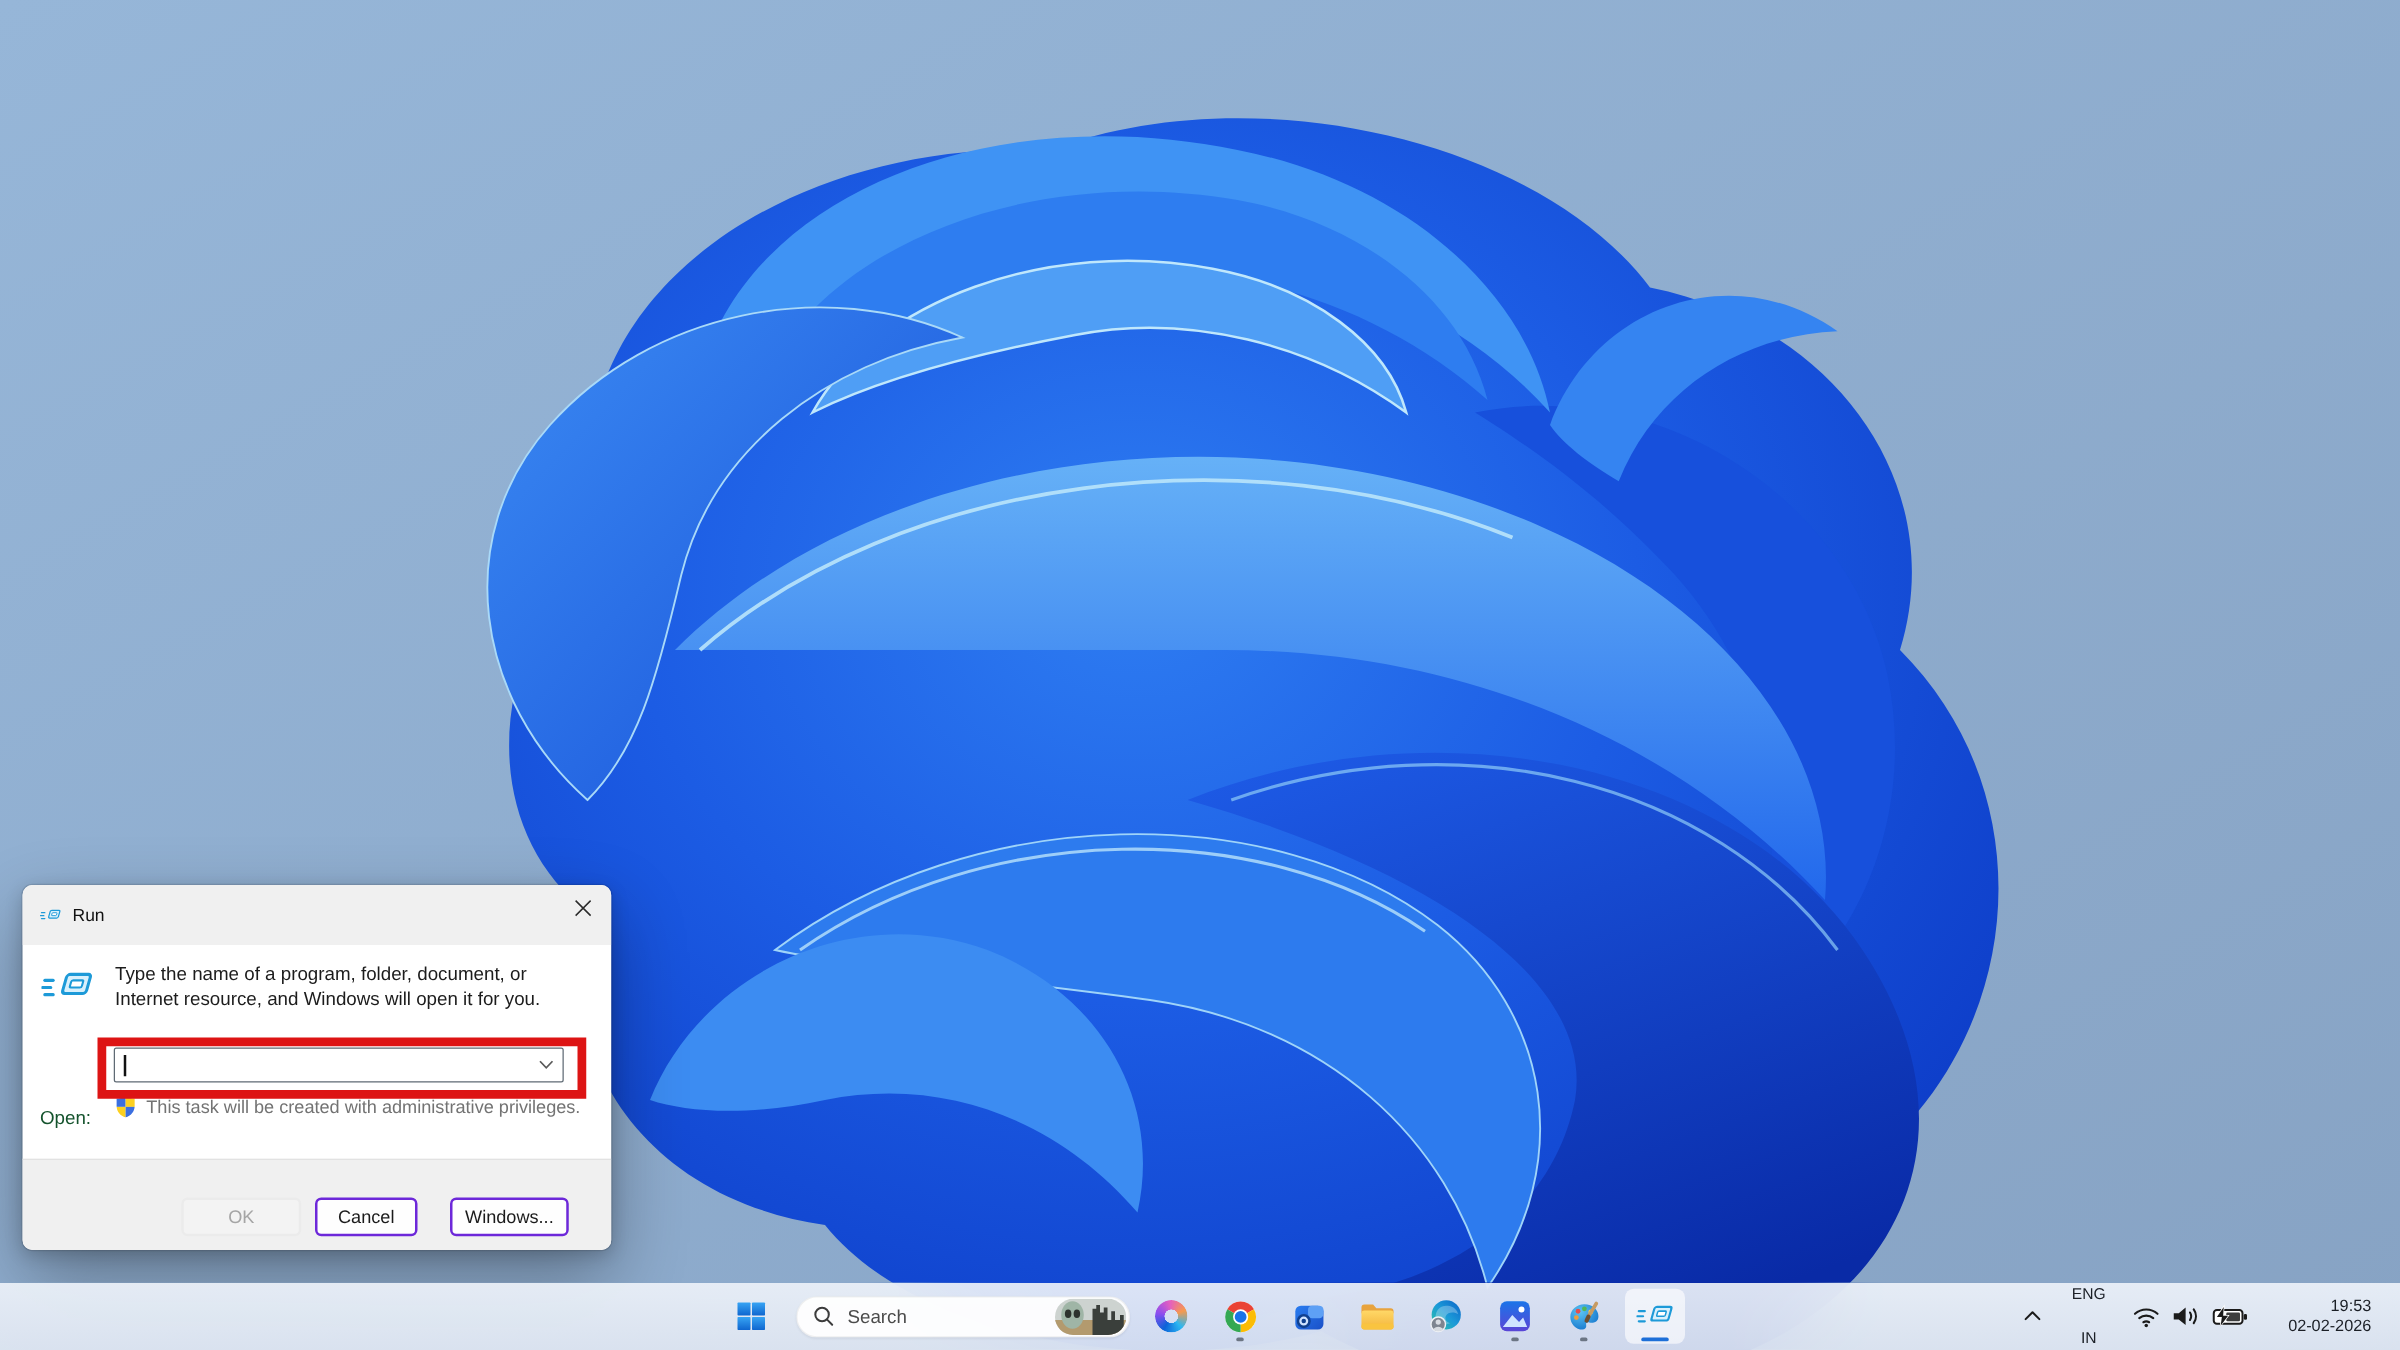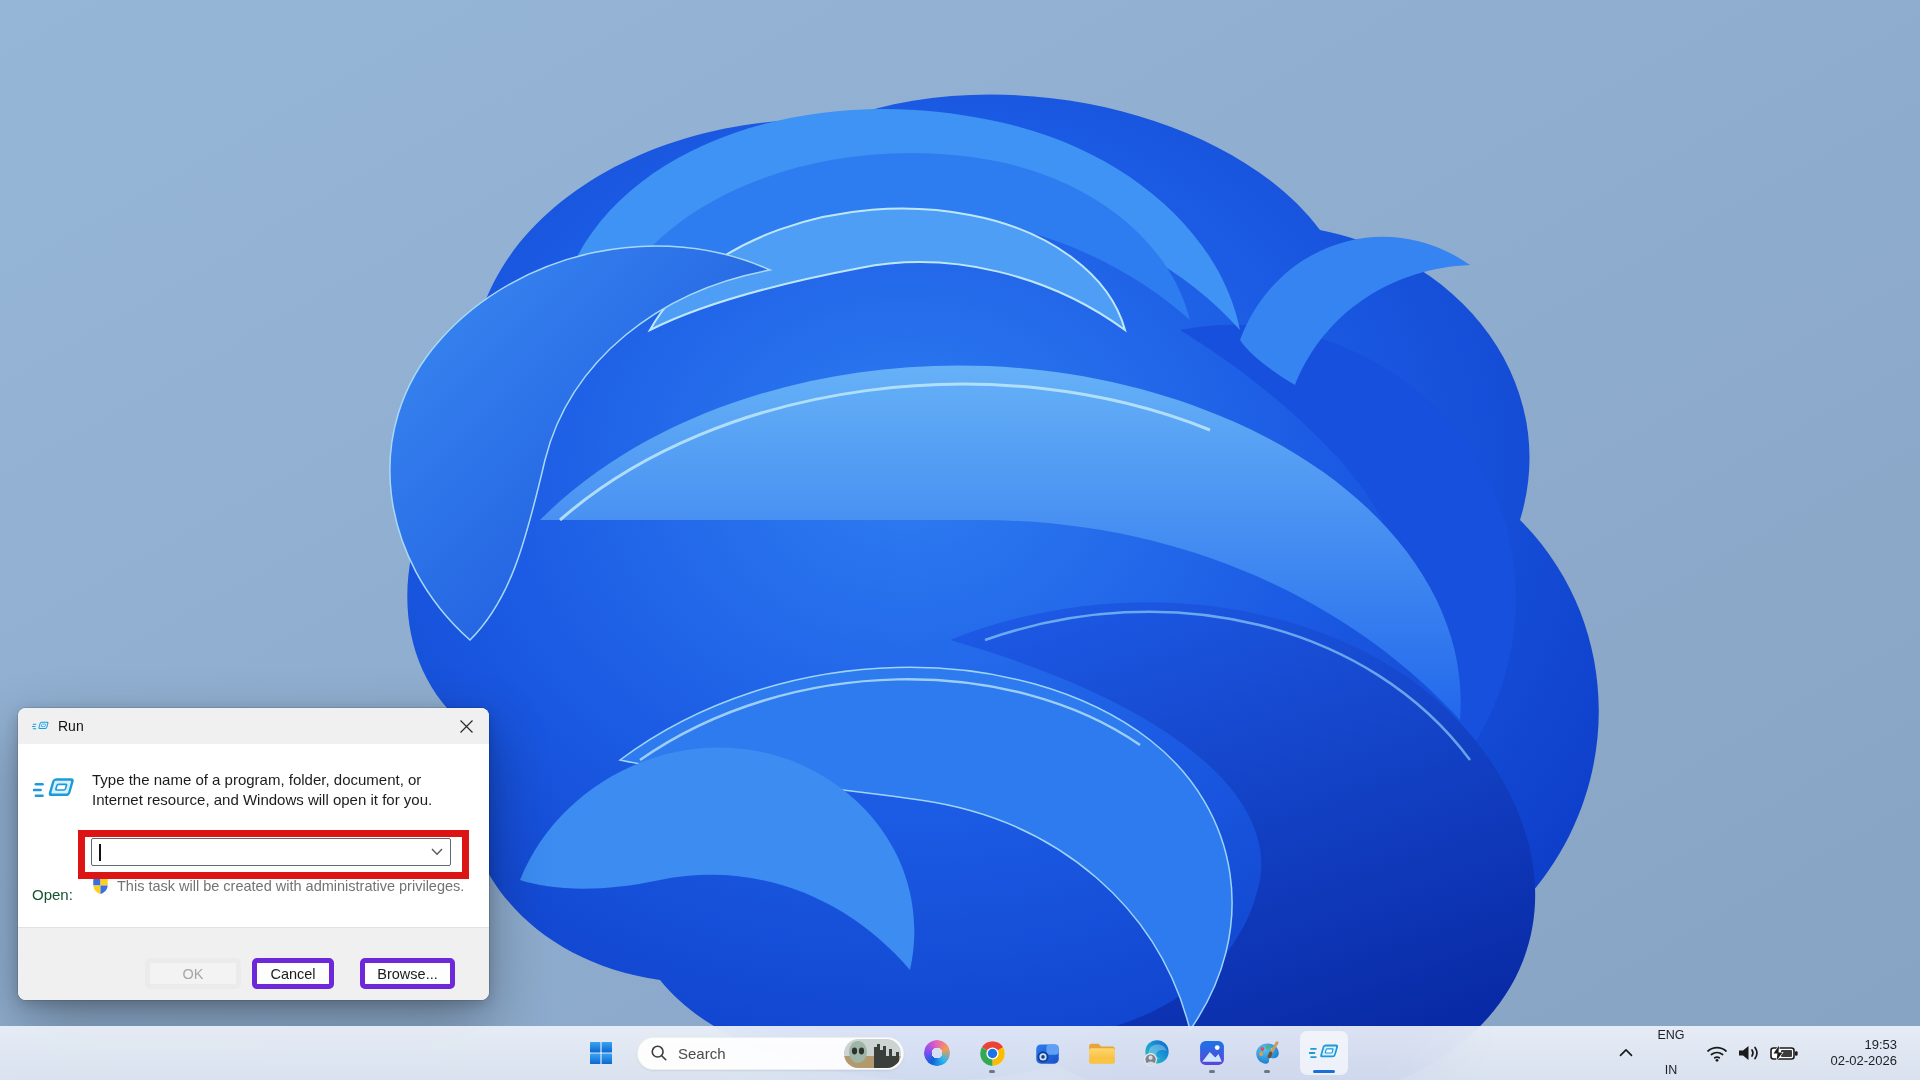--- a/index.html
+++ b/index.html
@@ -9,38 +9,38 @@
   
   .wallpaper { position:absolute; inset:0; }
 
   
   .run-dialog{
     position:absolute; left:18px; top:708px; width:471px; height:292px;
     background:#fff; border-radius:8px; overflow:hidden;
     box-shadow:0 24px 60px rgba(0,0,0,.32), 0 4px 14px rgba(0,0,0,.18);
     outline:1px solid rgba(0,0,0,.10);
   }
-  .rd-titlebar{ position:absolute; left:0; top:0; right:0; height:36px; background:#f0f0f0; display:flex; align-items:center; }
+  .rd-titlebar{ position:absolute; left:0; top:0; right:0; height:48px; background:#f0f0f0; display:flex; align-items:center; }
   .rd-title-icon{ width:17px; height:13px; margin-left:14px; }
   .rd-title{ font-size:14px; color:#111; margin-left:9px; }
   .rd-close{ position:absolute; right:0; top:0; width:46px; height:36px; display:flex; align-items:center; justify-content:center; background:transparent; border:none; }
   .rd-body-icon{ position:absolute; left:15px; top:66px; width:42px; height:32px; }
   .rd-desc{ position:absolute; left:74px; top:62px; width:342px; font-size:15px; line-height:20px; color:#1c1c1c; }
   .rd-red-box{ position:absolute; left:60px; top:122px; width:391px; height:49px; border:7px solid #dd1414; pointer-events:none; z-index:5; }
   .rd-open-label{ position:absolute; left:14px; top:138px; font-size:15px; color:#14532d;margin-top:40px; }
   .rd-combo{ position:absolute; left:73px; top:130px; width:360px; height:28px; background:#fff; border:1px solid #5f6a74; border-radius:2px; display:flex; align-items:center; }
   .rd-combo input{ flex:1; height:100%; border:none; outline:none; background:transparent; font-size:15px; padding-left:7px; color:#111; }
   .rd-caret{ position:absolute; left:7px; top:5px; width:1.5px; height:17px; background:#111; }
   .rd-combo-chevron{ width:26px; height:100%; display:flex; align-items:center; justify-content:center; }
   .rd-admin{ position:absolute; left:74px; top:168px; display:flex; align-items:flex-start; }
   .rd-shield{ width:17px; height:19px; flex:0 0 auto; }
   .rd-admin-text{ margin-left:8px; font-size:14.5px; color:#737373; white-space:nowrap; margin-top:2px; }
   .rd-footer{ position:absolute; left:0; right:0; bottom:0; height:73px; background:#f0f0f0; border-top:1px solid #e2e2e2; }
   .rd-btn{ position:absolute; top:30px; height:31px; border-radius:5px; font-size:14.5px; font-family:inherit;
-           background:#fefefe; border:5px solid #6d28d9; color:#1b1b1b; }
+           background:#fefefe; border:2px solid #6d28d9; color:#1b1b1b; }
   .rd-btn.ok{ left:127px; width:96px; background:#f3f3f3; border-color:#ebebeb; color:#a5a5a5; }
   .rd-btn.cancel{ left:234px; width:82px; }
   .rd-btn.browse{ left:342px; width:95px; }
 
   
   .taskbar{ position:absolute; left:0; right:0; top:1026px; height:54px;
     background:linear-gradient(180deg, rgba(237,242,249,.92), rgba(224,231,242,.92));
     backdrop-filter:blur(22px); }
   .tb-center{ position:absolute; left:579px; top:0; height:100%; display:flex; align-items:center; gap:11px; }
   .tb-btn{ width:44px; height:44px; border-radius:7px; display:flex; align-items:center; justify-content:center; position:relative; }
@@ -198,21 +198,21 @@
   <div class="rd-admin">
     <svg class="rd-shield">
         <use href="#ic-shield"></use>
       </svg>
     <span class="rd-admin-text">This task will be created with administrative privileges.</span>
   </div>
 
   <div class="rd-footer">
     <button class="rd-btn ok" aria-disabled="true">OK</button>
     <button class="rd-btn cancel">Cancel</button>
-    <button class="rd-btn browse">Browse...</button>
+    <button class="rd-btn browse">Windows...</button>
   </div>
 </div>
 
 <div class="taskbar">
   <div class="tb-center">
 
     <div class="tb-btn">
       <svg width="24" height="24" viewBox="0 0 24 24">
         <rect x="1" y="1" width="10.4" height="10.4" rx=".6" fill="url(#gWin)"></rect>
         <rect x="12.6" y="1" width="10.4" height="10.4" rx=".6" fill="url(#gWin)"></rect>

